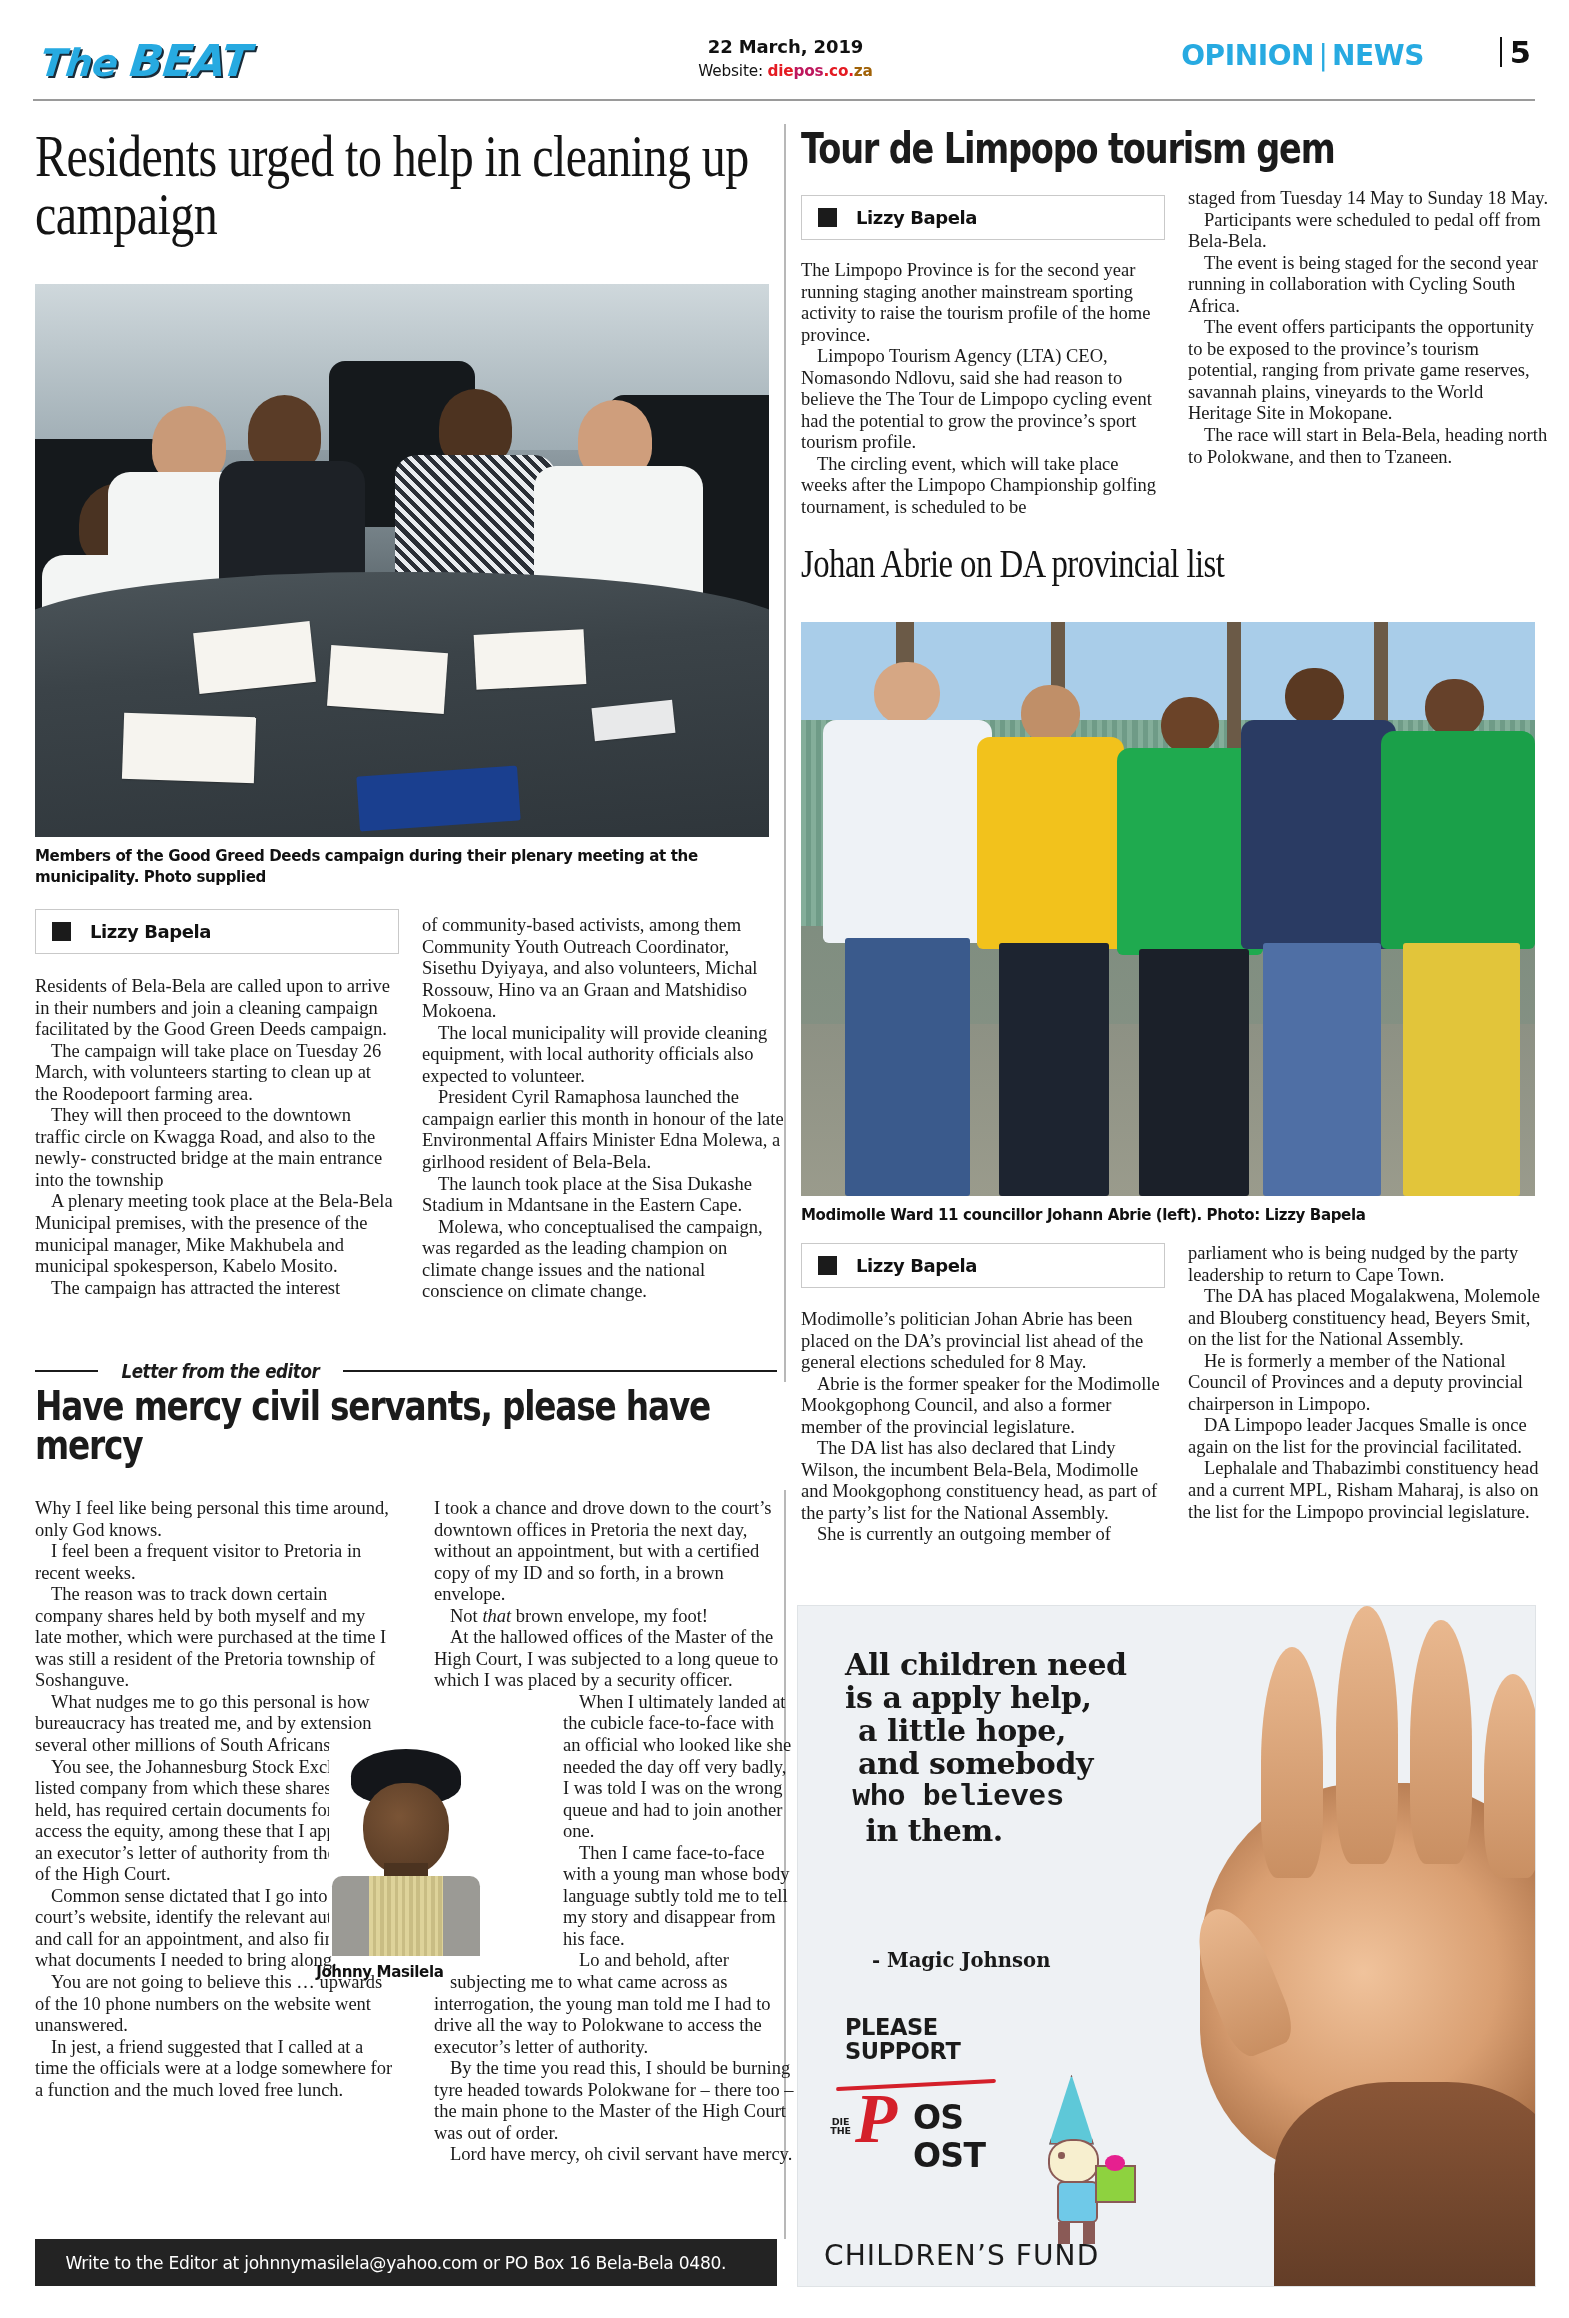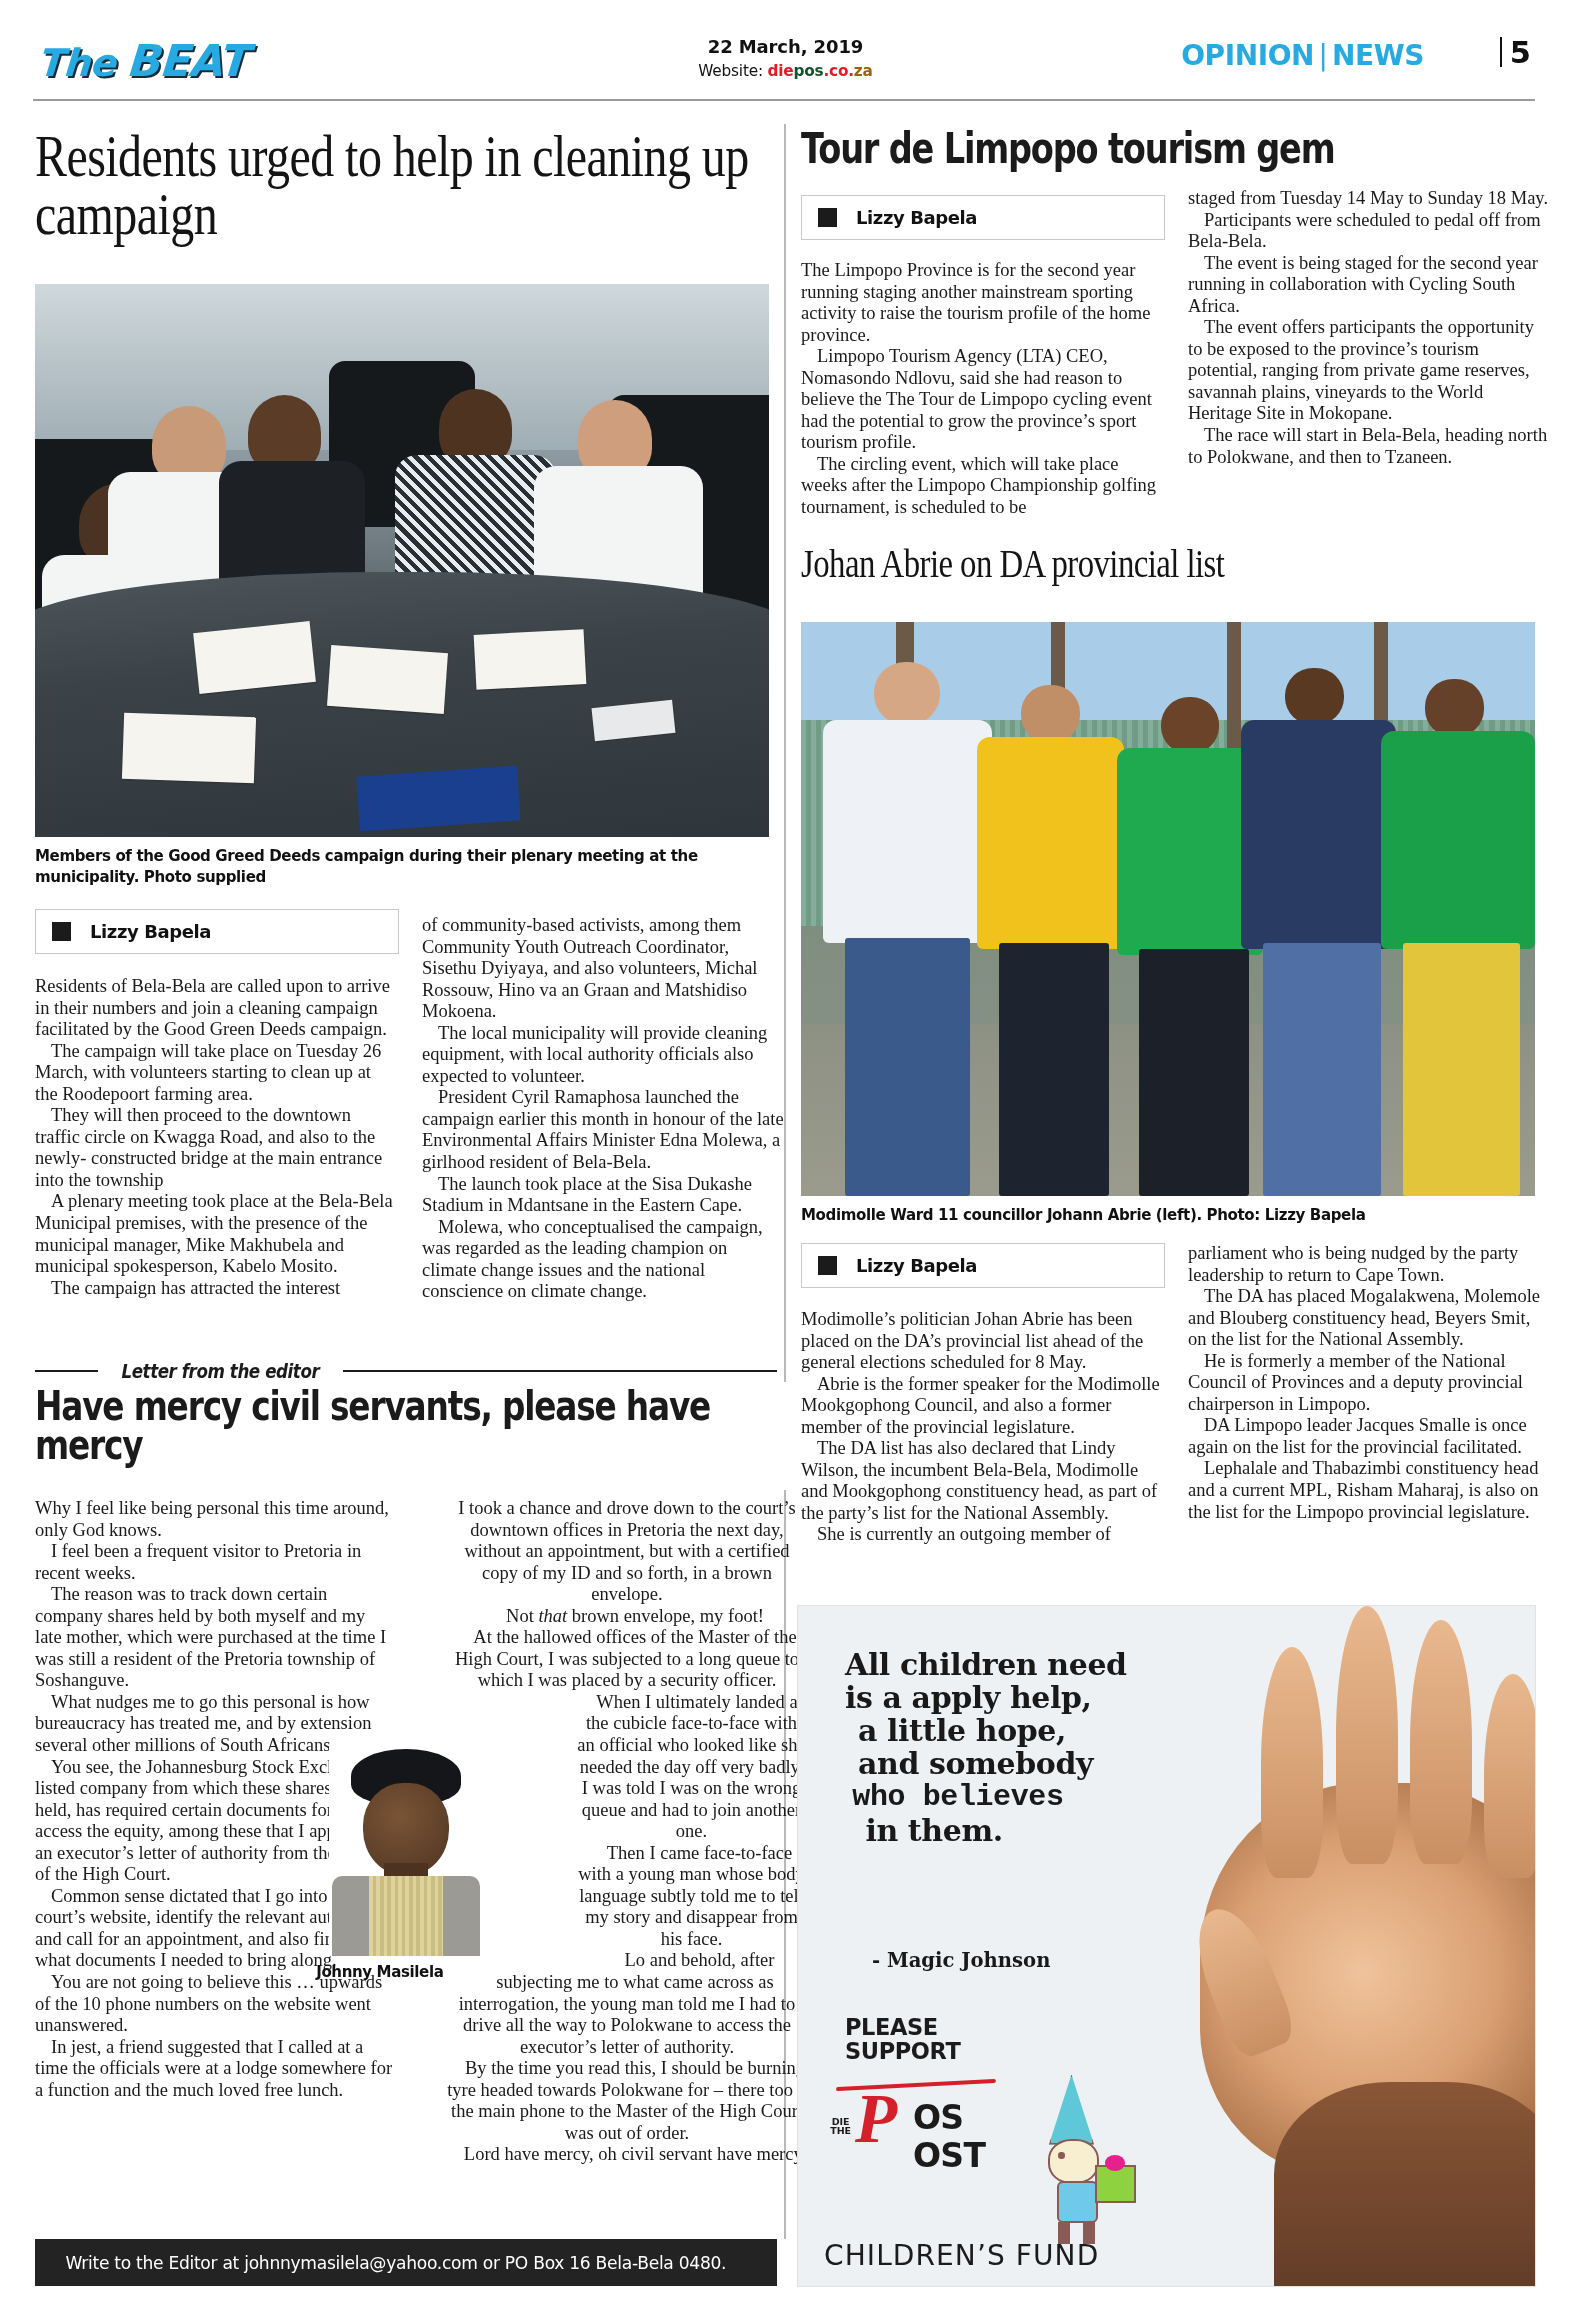--- a/index.html
+++ b/index.html
@@ -27,21 +27,21 @@
   .head-date {
     font-family: "DejaVu Sans", sans-serif; font-weight: 700;
     font-size: 18px; color: #111; letter-spacing: -0.1px;
   }
   .head-web {
     font-family: "DejaVu Sans", sans-serif; font-weight: 700;
     font-size: 15.3px; color: #111; margin-top: 5.1px; letter-spacing: -0.2px;
   }
   .head-web .w1 { color: #111; font-weight: 400; }
   .head-web .w2 { color: #E41B23; }
-  .head-web .w3 { color: #14532d; }
+  .head-web .w3 { color: #be185d; }
   .head-web .w4 { color: #a16207; }
   .head-sections {
     position: absolute; right: 145px; top: 39px;
     font-family: "DejaVu Sans", sans-serif; font-weight: 700;
     font-size: 28px; color: #27AAE1; letter-spacing: -0.4px;
   }
   .head-sections .sep { color: #27AAE1; font-weight: 400; padding: 0 4.4px; }
   .head-page {
     position: absolute; right: 38px; top: 35px;
     font-family: "DejaVu Sans", sans-serif; font-weight: 700;
@@ -346,21 +346,21 @@
       <p class="first">Why I feel like being personal this time around, only God knows.</p>
       <p>I feel been a frequent visitor to Pretoria in recent weeks.</p>
       <p>The reason was to track down certain company shares held by both myself and my late mother, which were purchased at the time I was still a resident of the Pretoria township of Soshanguve.</p>
       <p>What nudges me to go this personal is how bureaucracy has treated me, and by extension several other millions of South Africans.</p>
       <p>You see, the Johannesburg Stock Exchange-listed company from which these shares are held, has required certain documents for me to access the equity, among these that I apply for an executor’s letter of authority from the Master of the High Court.</p>
       <p>Common sense dictated that I go into the court’s website, identify the relevant authority and call for an appointment, and also find out what documents I needed to bring along.</p>
       <p>You are not going to believe this … upwards of the 10 phone numbers on the website went unanswered.</p>
       <p>In jest, a friend suggested that I called at a time the officials were at a lodge somewhere for a function and the much loved free lunch.</p>
     </div>
 
-  <div class="body" id="letter-col2" style="position:absolute; left:446px; top:1498px; width:362px;text-align:center;">
+  <div class="body" id="letter-col2" style="position:absolute; left:434px; top:1498px; width:362px;">
       <p class="first">I took a chance and drove down to the court’s downtown offices in Pretoria the next day, without an appointment, but with a certified copy of my ID and so forth, in a brown envelope.</p>
       <p>Not <i>that</i> brown envelope, my foot!</p>
       <p>At the hallowed offices of the Master of the High Court, I was subjected to a long queue to which I was placed by a security officer.</p>
       <p style="padding-left: 129px;">When I ultimately landed at the cubicle face-to-face with an official who looked like she needed the day off very badly, I was told I was on the wrong queue and had to join another one.</p>
       <p style="padding-left: 129px;">Then I came face-to-face with a young man whose body language subtly told me to tell my story and disappear from his face.</p>
       <p style="padding-left: 129px;">Lo and behold, after</p>
       <p>subjecting me to what came across as interrogation, the young man told me I had to drive all the way to Polokwane to access the executor’s letter of authority.</p>
       <p>By the time you read this, I should be burning tyre headed towards Polokwane for – there too – the main phone to the Master of the High Court was out of order.</p>
       <p>Lord have mercy, oh civil servant have mercy.</p>
     </div>

